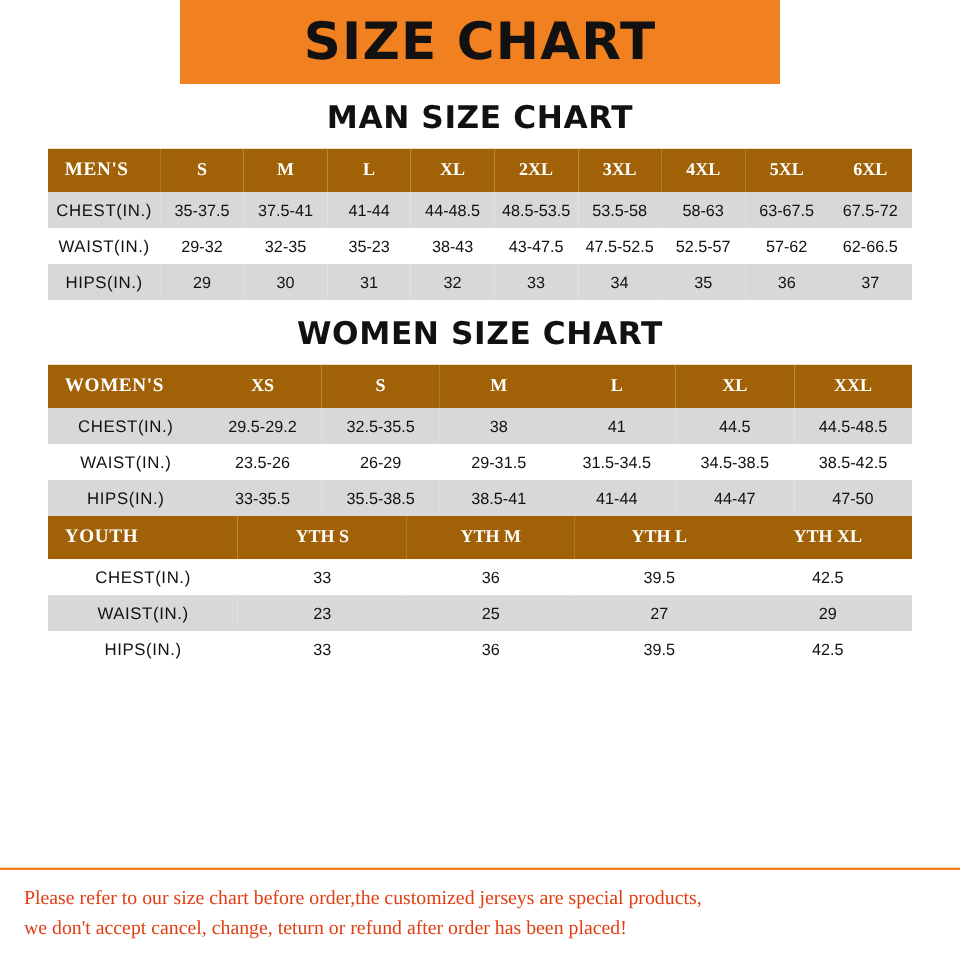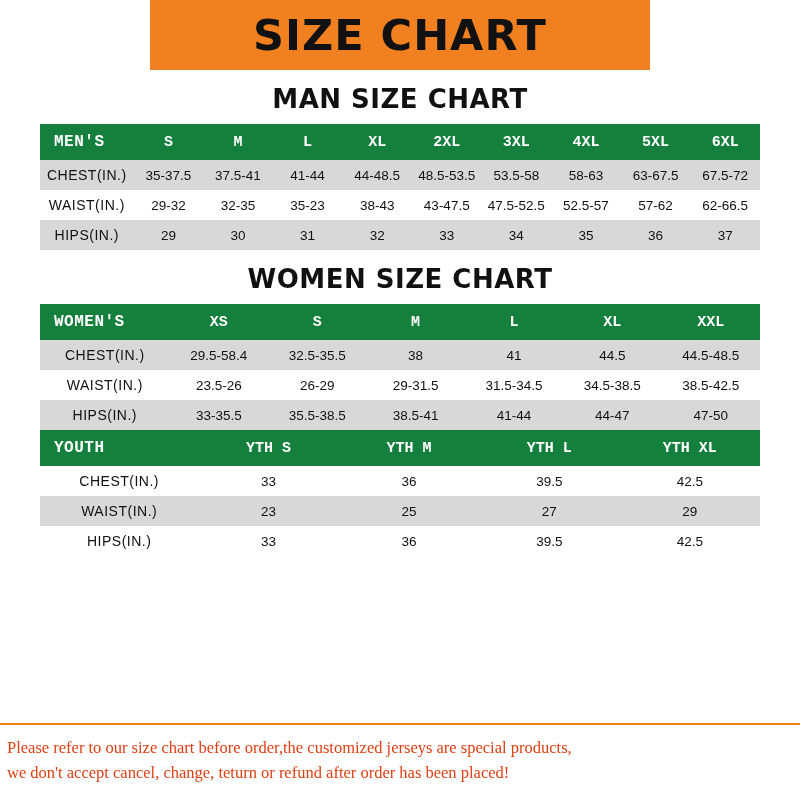--- a/index.html
+++ b/index.html
@@ -75,23 +75,23 @@
     color: #111111;
     letter-spacing: 0.5px;
     margin: 14px 0 10px 0;
   }
   table.size-table {
     width: 100%;
     border-collapse: collapse;
     table-layout: fixed;
   }
   table.size-table thead th {
-    background: #15803d;
+    background: #a16207;
     color: #ffffff;
-    font-family: Liberation Mono, monospace;
+    font-family: Liberation Serif, serif;
     font-weight: bold;
     font-size: 15px;
     padding: 9px 2px;
     text-align: center;
   }
   table.size-table thead th.rowhead {
     text-align: left;
     padding-left: 14px;
     font-size: 16px;
     letter-spacing: 0.5px;
@@ -117,21 +117,21 @@
   }
 
   
   .men col.c0 { width: 13%; }
   .women col.c0 { width: 18%; }
   .youth col.c0 { width: 22%; }
 
   
   .footer {
     margin-top: auto;
-    padding: 10px 20px 14px 7px;
+    padding: 10px 20px 14px 20px;
     border-top: 2px solid #f08020;
   }
   .footer p {
     margin: 2px 0;
     color: #e03e12;
     font-family: "Liberation Serif", serif;
     font-size: 16.5px;
     line-height: 1.35;
     text-align: left;
   }
@@ -237,21 +237,21 @@
           <th>S</th>
           <th>M</th>
           <th>L</th>
           <th>XL</th>
           <th>XXL</th>
         </tr>
       </thead>
       <tbody>
         <tr class="alt">
           <td class="rowhead">CHEST(IN.)</td>
-          <td>29.5-58.4</td>
+          <td>29.5-29.2</td>
           <td>32.5-35.5</td>
           <td>38</td>
           <td>41</td>
           <td>44.5</td>
           <td>44.5-48.5</td>
         </tr>
         <tr class="plain">
           <td class="rowhead">WAIST(IN.)</td>
           <td>23.5-26</td>
           <td>26-29</td>

